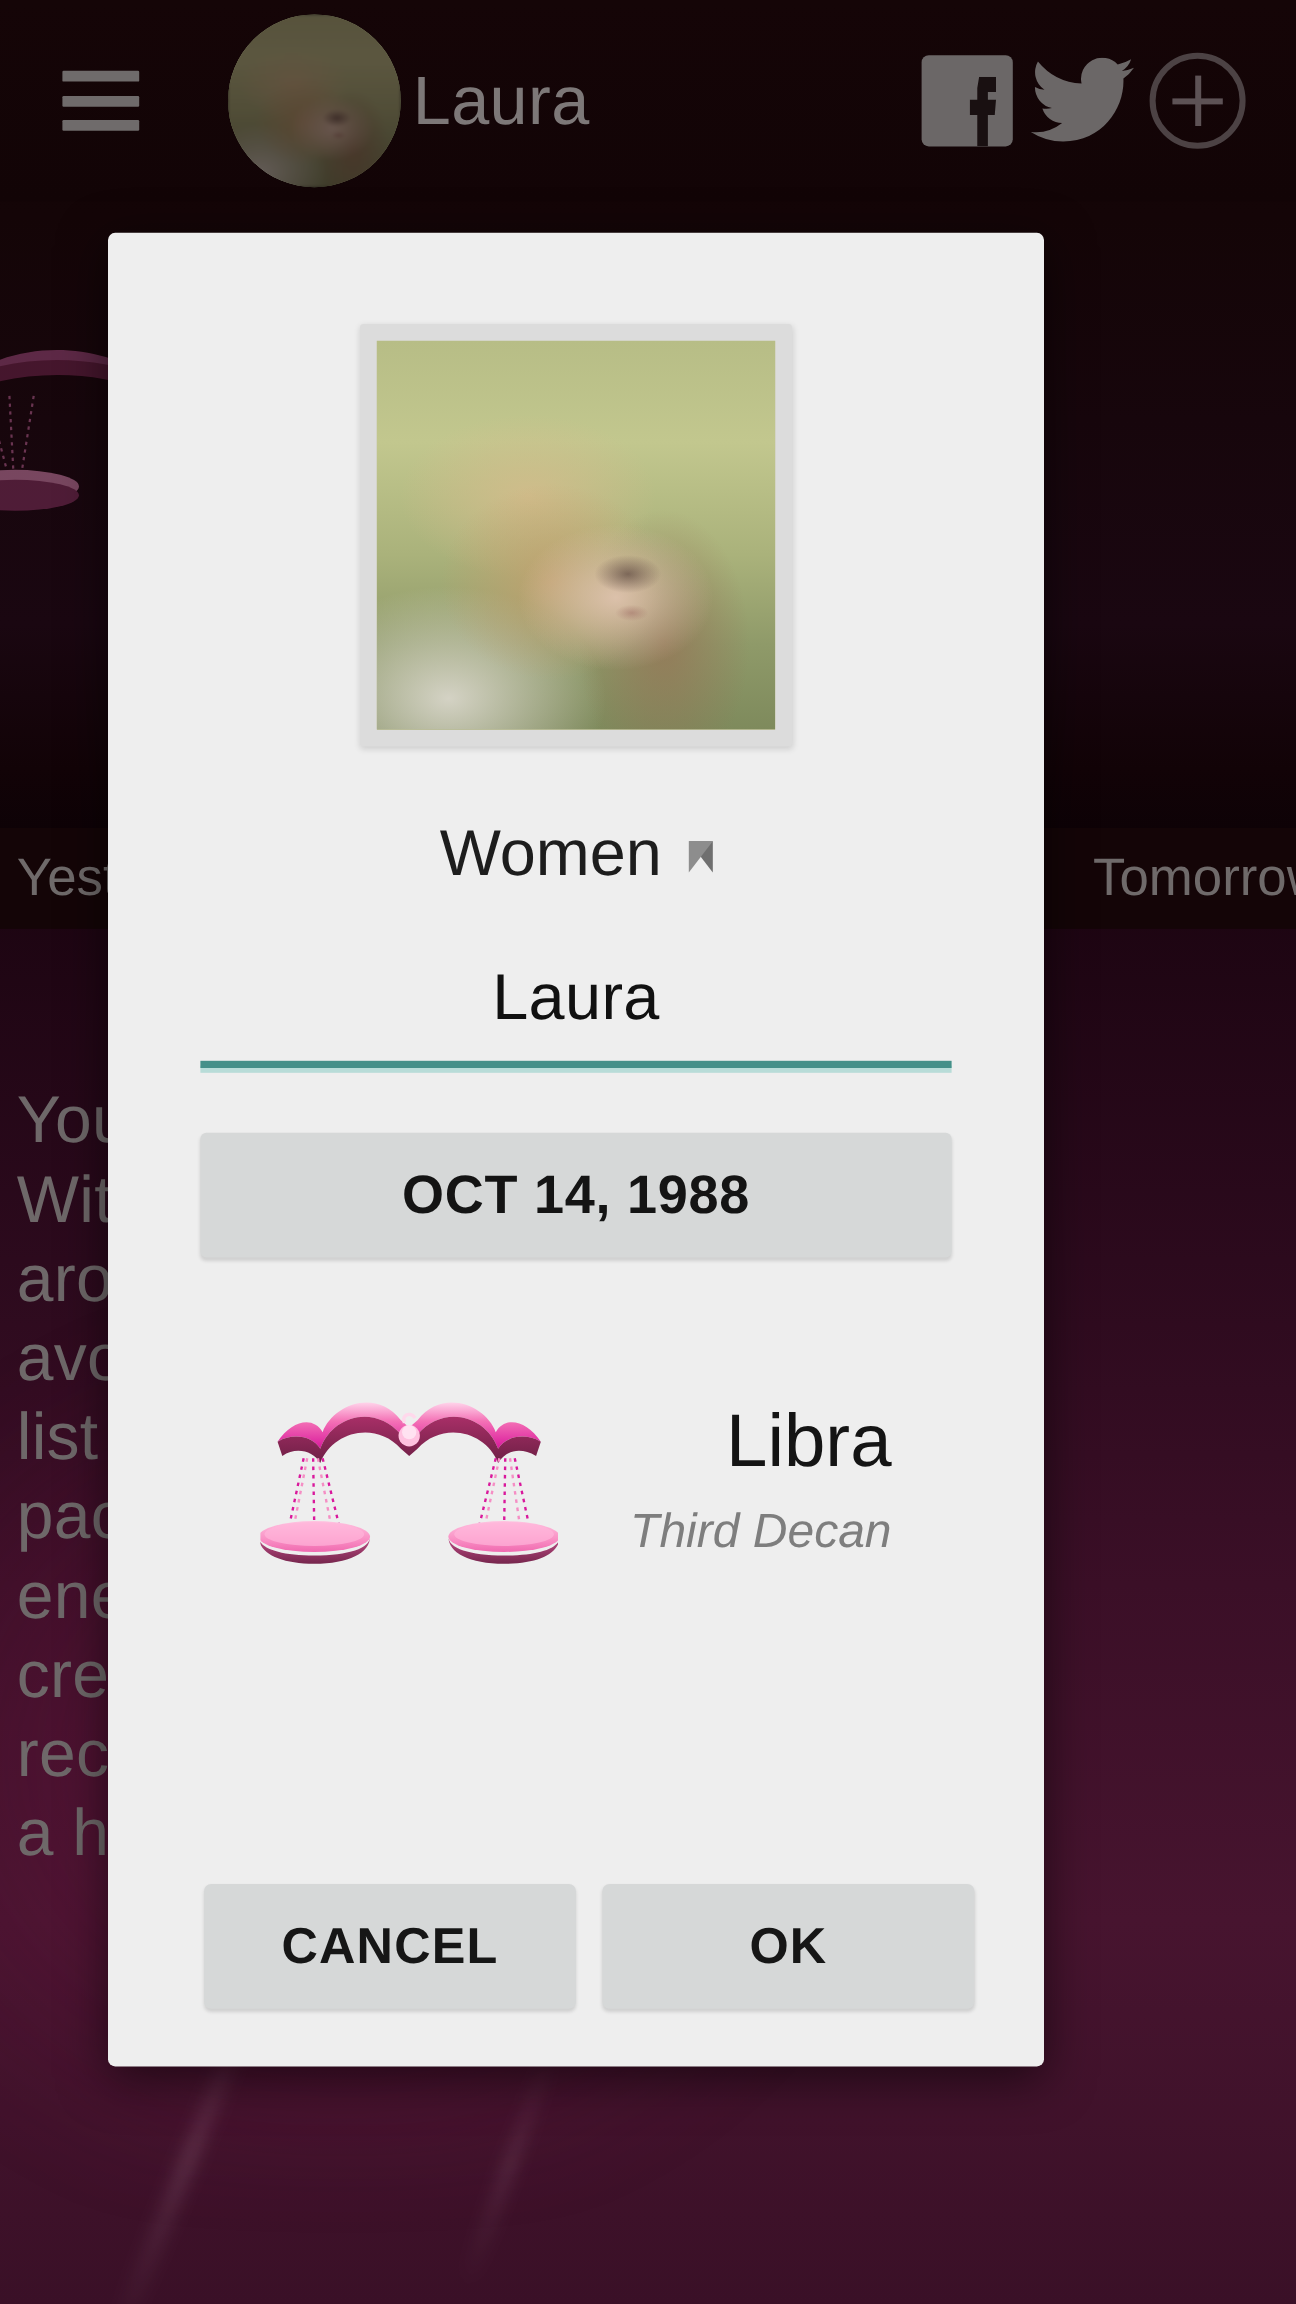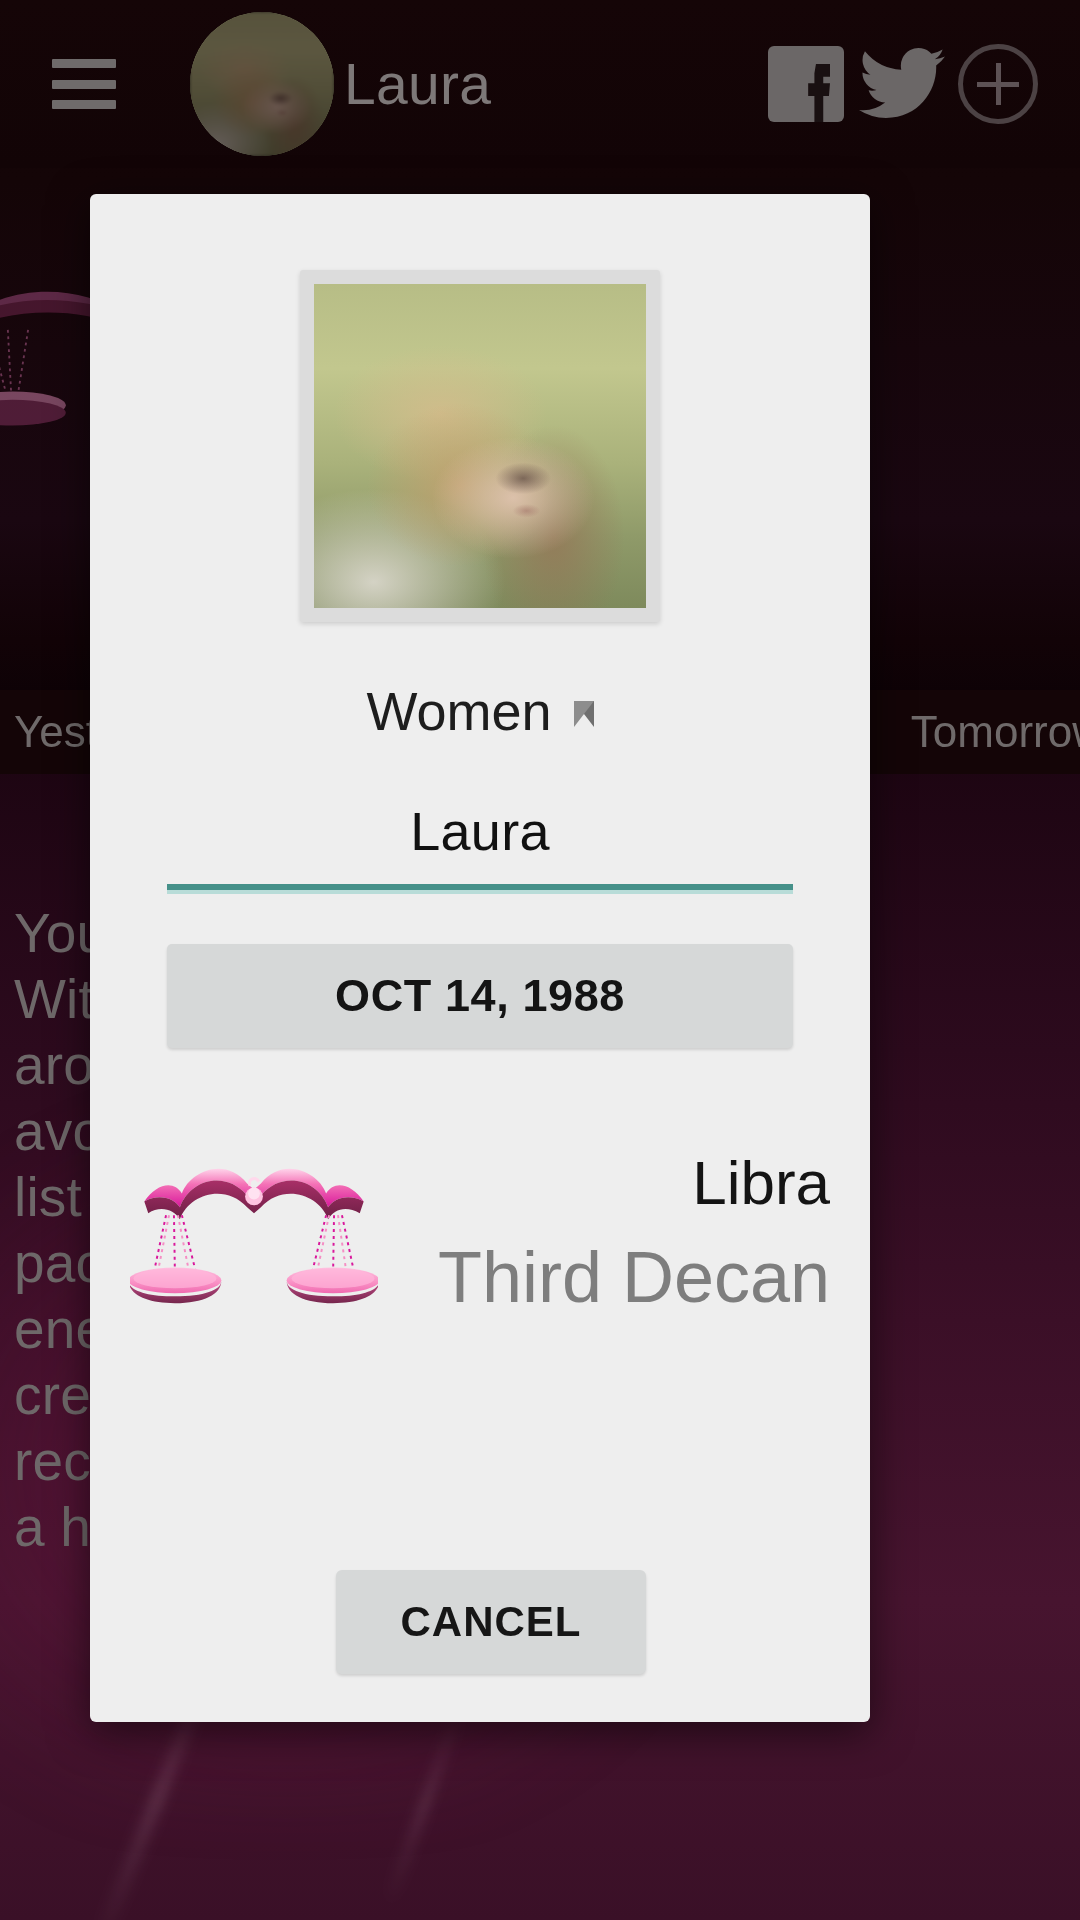--- a/index.html
+++ b/index.html
@@ -145,21 +145,21 @@
     font-size:45px; font-weight:bold; color:#141414; letter-spacing:.6px;
     box-shadow:0 2px 3px rgba(0,0,0,.13);
   }
 
   .sign-row{
     margin-top:102px; width:100%; display:flex; align-items:center; justify-content:center; gap:60px;
   }
   .sign-art{ width:248px; height:168px; }
   .sign-text{ display:flex; flex-direction:column;text-align:right; }
   .sign-name{ font-size:62px; color:#141414; line-height:1.05; }
-  .sign-decan{ font-size:72px; color:#7e7e7e; margin-top:20px; }
+  .sign-decan{ font-size:40px; color:#7e7e7e; margin-top:20px;font-style:italic; }
 
   .actions{
     position:absolute; left:0; bottom:48px; width:100%;
     display:flex; justify-content:center; gap:22px;padding-left:22px;
   }
   .btn{
     width:310px; height:104px; background:#d6d8d8; border-radius:6px;
     display:flex; align-items:center; justify-content:center;
     font-size:42px; font-weight:bold; color:#161616; letter-spacing:1px;
     border:none; font-family:"Liberation Sans", sans-serif;
@@ -316,15 +316,16 @@
       </svg>
 
       <div class="sign-text">
         <div class="sign-name">Libra</div>
         <div class="sign-decan">Third Decan</div>
       </div>
     </div>
 
     <div class="actions">
       <button class="btn">CANCEL</button>
+      <button class="btn">OK</button>
     </div>
   </div>
 </div>
 
 </body></html>

